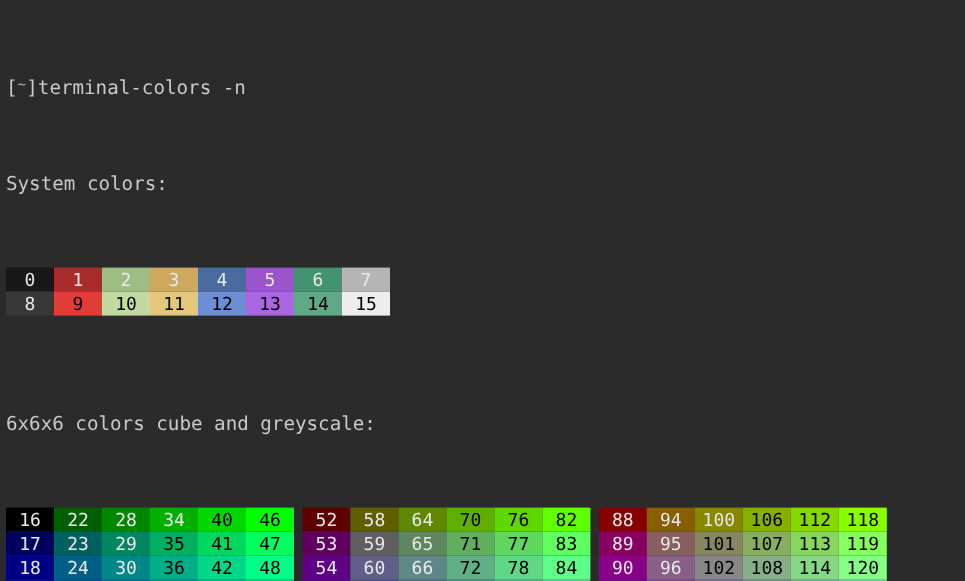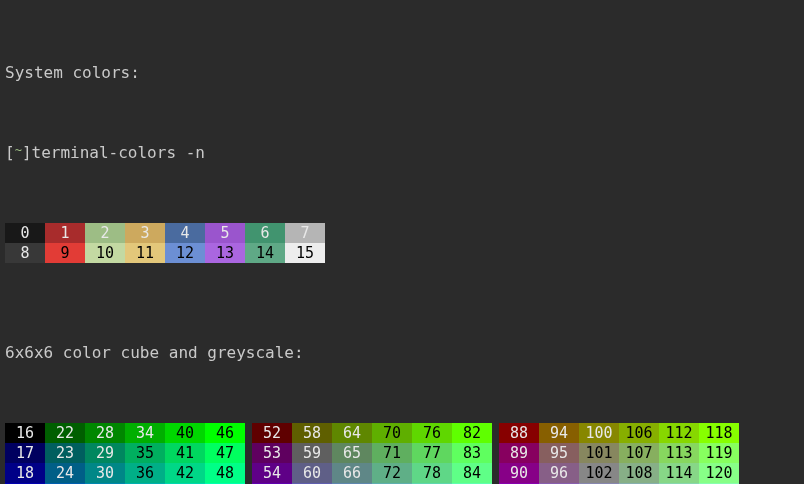--- a/index.html
+++ b/index.html
@@ -32,27 +32,27 @@
     font-size:12px;
     position:relative;top:-4px;
   }
   .green{color:#9dbd85;}
 </style>
 </head>
 <body>
 
 <div class="term">
 
+  <div class="line"><span>[</span><span class="tilde green">~</span><span>]</span><span>terminal-colors -n</span></div>
+
   <div class="line">System colors:</div>
-
-  <div class="line"><span>[</span><span class="tilde green">~</span><span>]</span><span>terminal-colors -n</span></div>
 
   <div id="system-rows"><div class="crow"><span class="cell" style="background: rgb(24, 24, 24); color: rgb(232, 232, 232);">0</span><span class="cell" style="background: rgb(168, 44, 44); color: rgb(232, 232, 232);">1</span><span class="cell" style="background: rgb(157, 189, 133); color: rgb(232, 232, 232);">2</span><span class="cell" style="background: rgb(205, 169, 94); color: rgb(232, 232, 232);">3</span><span class="cell" style="background: rgb(74, 107, 159); color: rgb(232, 232, 232);">4</span><span class="cell" style="background: rgb(154, 85, 205); color: rgb(232, 232, 232);">5</span><span class="cell" style="background: rgb(65, 148, 111); color: rgb(232, 232, 232);">6</span><span class="cell" style="background: rgb(181, 181, 181); color: rgb(232, 232, 232);">7</span></div><div class="crow"><span class="cell" style="background: rgb(56, 56, 56); color: rgb(232, 232, 232);">8</span><span class="cell" style="background: rgb(226, 60, 54); color: rgb(1, 1, 1);">9</span><span class="cell" style="background: rgb(195, 217, 162); color: rgb(1, 1, 1);">10</span><span class="cell" style="background: rgb(227, 199, 122); color: rgb(1, 1, 1);">11</span><span class="cell" style="background: rgb(108, 143, 212); color: rgb(1, 1, 1);">12</span><span class="cell" style="background: rgb(170, 102, 224); color: rgb(1, 1, 1);">13</span><span class="cell" style="background: rgb(95, 169, 134); color: rgb(1, 1, 1);">14</span><span class="cell" style="background: rgb(237, 237, 237); color: rgb(1, 1, 1);">15</span></div></div>
 
-  <div class="line label-gap">6x6x6 color cube and greyscale:</div>
+  <div class="line label-gap">6x6x6 colors cube and greyscale:</div>
 
   <div id="strip-0" class="strip"><div class="block"><div class="crow"><span class="cell" style="background: rgb(0, 0, 0); color: rgb(232, 232, 232);">16</span><span class="cell" style="background: rgb(0, 95, 0); color: rgb(232, 232, 232);">22</span><span class="cell" style="background: rgb(0, 135, 0); color: rgb(232, 232, 232);">28</span><span class="cell" style="background: rgb(0, 175, 0); color: rgb(232, 232, 232);">34</span><span class="cell" style="background: rgb(0, 215, 0); color: rgb(1, 1, 1);">40</span><span class="cell" style="background: rgb(0, 255, 0); color: rgb(1, 1, 1);">46</span></div><div class="crow"><span class="cell" style="background: rgb(0, 0, 95); color: rgb(232, 232, 232);">17</span><span class="cell" style="background: rgb(0, 95, 95); color: rgb(232, 232, 232);">23</span><span class="cell" style="background: rgb(0, 135, 95); color: rgb(232, 232, 232);">29</span><span class="cell" style="background: rgb(0, 175, 95); color: rgb(1, 1, 1);">35</span><span class="cell" style="background: rgb(0, 215, 95); color: rgb(1, 1, 1);">41</span><span class="cell" style="background: rgb(0, 255, 95); color: rgb(1, 1, 1);">47</span></div><div class="crow"><span class="cell" style="background: rgb(0, 0, 135); color: rgb(232, 232, 232);">18</span><span class="cell" style="background: rgb(0, 95, 135); color: rgb(232, 232, 232);">24</span><span class="cell" style="background: rgb(0, 135, 135); color: rgb(232, 232, 232);">30</span><span class="cell" style="background: rgb(0, 175, 135); color: rgb(1, 1, 1);">36</span><span class="cell" style="background: rgb(0, 215, 135); color: rgb(1, 1, 1);">42</span><span class="cell" style="background: rgb(0, 255, 135); color: rgb(1, 1, 1);">48</span></div><div class="crow"><span class="cell" style="background: rgb(0, 0, 175); color: rgb(232, 232, 232);">19</span><span class="cell" style="background: rgb(0, 95, 175); color: rgb(232, 232, 232);">25</span><span class="cell" style="background: rgb(0, 135, 175); color: rgb(232, 232, 232);">31</span><span class="cell" style="background: rgb(0, 175, 175); color: rgb(1, 1, 1);">37</span><span class="cell" style="background: rgb(0, 215, 175); color: rgb(1, 1, 1);">43</span><span class="cell" style="background: rgb(0, 255, 175); color: rgb(1, 1, 1);">49</span></div></div><div class="block"><div class="crow"><span class="cell" style="background: rgb(95, 0, 0); color: rgb(232, 232, 232);">52</span><span class="cell" style="background: rgb(95, 95, 0); color: rgb(232, 232, 232);">58</span><span class="cell" style="background: rgb(95, 135, 0); color: rgb(232, 232, 232);">64</span><span class="cell" style="background: rgb(95, 175, 0); color: rgb(1, 1, 1);">70</span><span class="cell" style="background: rgb(95, 215, 0); color: rgb(1, 1, 1);">76</span><span class="cell" style="background: rgb(95, 255, 0); color: rgb(1, 1, 1);">82</span></div><div class="crow"><span class="cell" style="background: rgb(95, 0, 95); color: rgb(232, 232, 232);">53</span><span class="cell" style="background: rgb(95, 95, 95); color: rgb(232, 232, 232);">59</span><span class="cell" style="background: rgb(95, 135, 95); color: rgb(232, 232, 232);">65</span><span class="cell" style="background: rgb(95, 175, 95); color: rgb(1, 1, 1);">71</span><span class="cell" style="background: rgb(95, 215, 95); color: rgb(1, 1, 1);">77</span><span class="cell" style="background: rgb(95, 255, 95); color: rgb(1, 1, 1);">83</span></div><div class="crow"><span class="cell" style="background: rgb(95, 0, 135); color: rgb(232, 232, 232);">54</span><span class="cell" style="background: rgb(95, 95, 135); color: rgb(232, 232, 232);">60</span><span class="cell" style="background: rgb(95, 135, 135); color: rgb(232, 232, 232);">66</span><span class="cell" style="background: rgb(95, 175, 135); color: rgb(1, 1, 1);">72</span><span class="cell" style="background: rgb(95, 215, 135); color: rgb(1, 1, 1);">78</span><span class="cell" style="background: rgb(95, 255, 135); color: rgb(1, 1, 1);">84</span></div><div class="crow"><span class="cell" style="background: rgb(95, 0, 175); color: rgb(232, 232, 232);">55</span><span class="cell" style="background: rgb(95, 95, 175); color: rgb(232, 232, 232);">61</span><span class="cell" style="background: rgb(95, 135, 175); color: rgb(1, 1, 1);">67</span><span class="cell" style="background: rgb(95, 175, 175); color: rgb(1, 1, 1);">73</span><span class="cell" style="background: rgb(95, 215, 175); color: rgb(1, 1, 1);">79</span><span class="cell" style="background: rgb(95, 255, 175); color: rgb(1, 1, 1);">85</span></div></div><div class="block"><div class="crow"><span class="cell" style="background: rgb(135, 0, 0); color: rgb(232, 232, 232);">88</span><span class="cell" style="background: rgb(135, 95, 0); color: rgb(232, 232, 232);">94</span><span class="cell" style="background: rgb(135, 135, 0); color: rgb(232, 232, 232);">100</span><span class="cell" style="background: rgb(135, 175, 0); color: rgb(1, 1, 1);">106</span><span class="cell" style="background: rgb(135, 215, 0); color: rgb(1, 1, 1);">112</span><span class="cell" style="background: rgb(135, 255, 0); color: rgb(1, 1, 1);">118</span></div><div class="crow"><span class="cell" style="background: rgb(135, 0, 95); color: rgb(232, 232, 232);">89</span><span class="cell" style="background: rgb(135, 95, 95); color: rgb(232, 232, 232);">95</span><span class="cell" style="background: rgb(135, 135, 95); color: rgb(1, 1, 1);">101</span><span class="cell" style="background: rgb(135, 175, 95); color: rgb(1, 1, 1);">107</span><span class="cell" style="background: rgb(135, 215, 95); color: rgb(1, 1, 1);">113</span><span class="cell" style="background: rgb(135, 255, 95); color: rgb(1, 1, 1);">119</span></div><div class="crow"><span class="cell" style="background: rgb(135, 0, 135); color: rgb(232, 232, 232);">90</span><span class="cell" style="background: rgb(135, 95, 135); color: rgb(232, 232, 232);">96</span><span class="cell" style="background: rgb(135, 135, 135); color: rgb(1, 1, 1);">102</span><span class="cell" style="background: rgb(135, 175, 135); color: rgb(1, 1, 1);">108</span><span class="cell" style="background: rgb(135, 215, 135); color: rgb(1, 1, 1);">114</span><span class="cell" style="background: rgb(135, 255, 135); color: rgb(1, 1, 1);">120</span></div><div class="crow"><span class="cell" style="background: rgb(135, 0, 175); color: rgb(232, 232, 232);">91</span><span class="cell" style="background: rgb(135, 95, 175); color: rgb(232, 232, 232);">97</span><span class="cell" style="background: rgb(135, 135, 175); color: rgb(1, 1, 1);">103</span><span class="cell" style="background: rgb(135, 175, 175); color: rgb(1, 1, 1);">109</span><span class="cell" style="background: rgb(135, 215, 175); color: rgb(1, 1, 1);">115</span><span class="cell" style="background: rgb(135, 255, 175); color: rgb(1, 1, 1);">121</span></div></div></div>
   
 
   
 
   
 
 </div>
 

